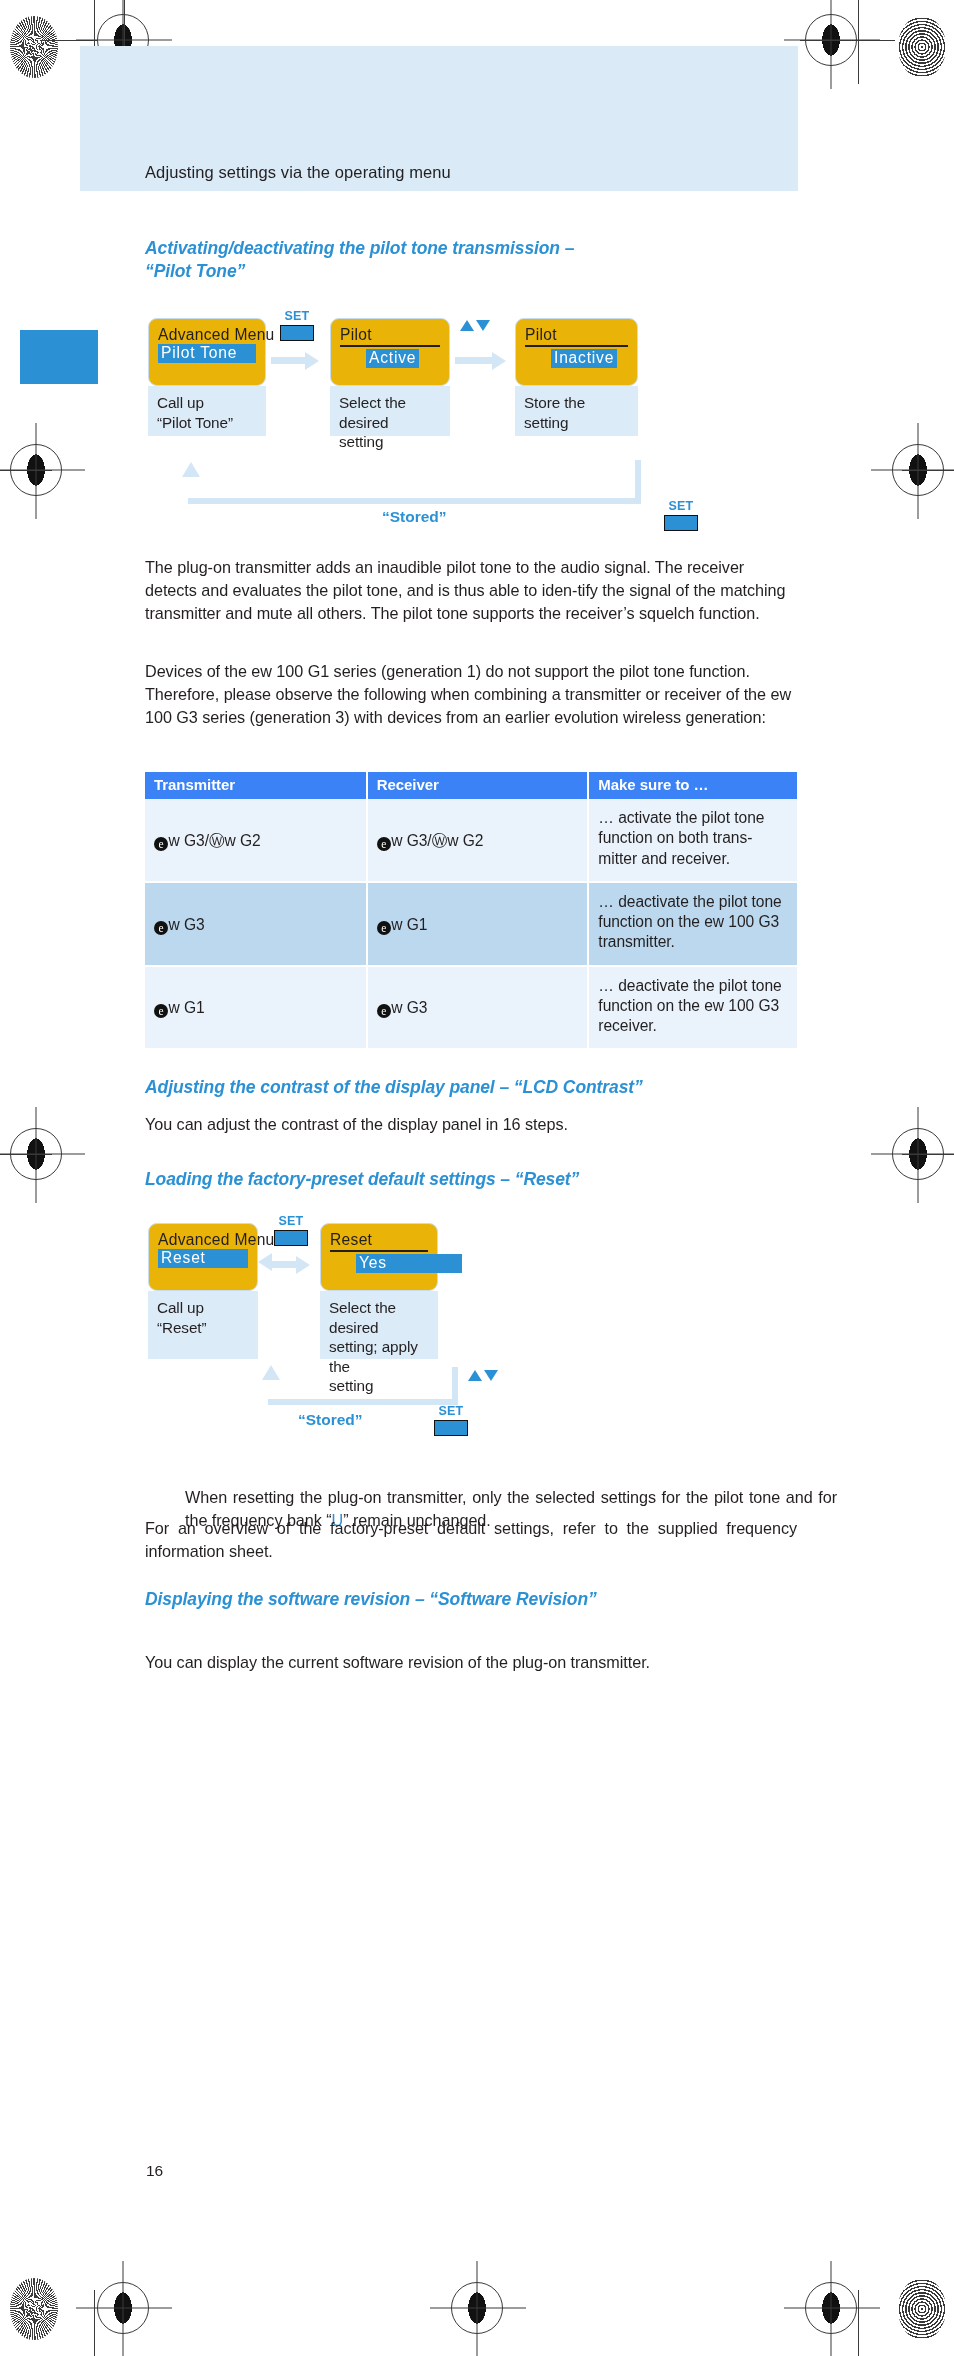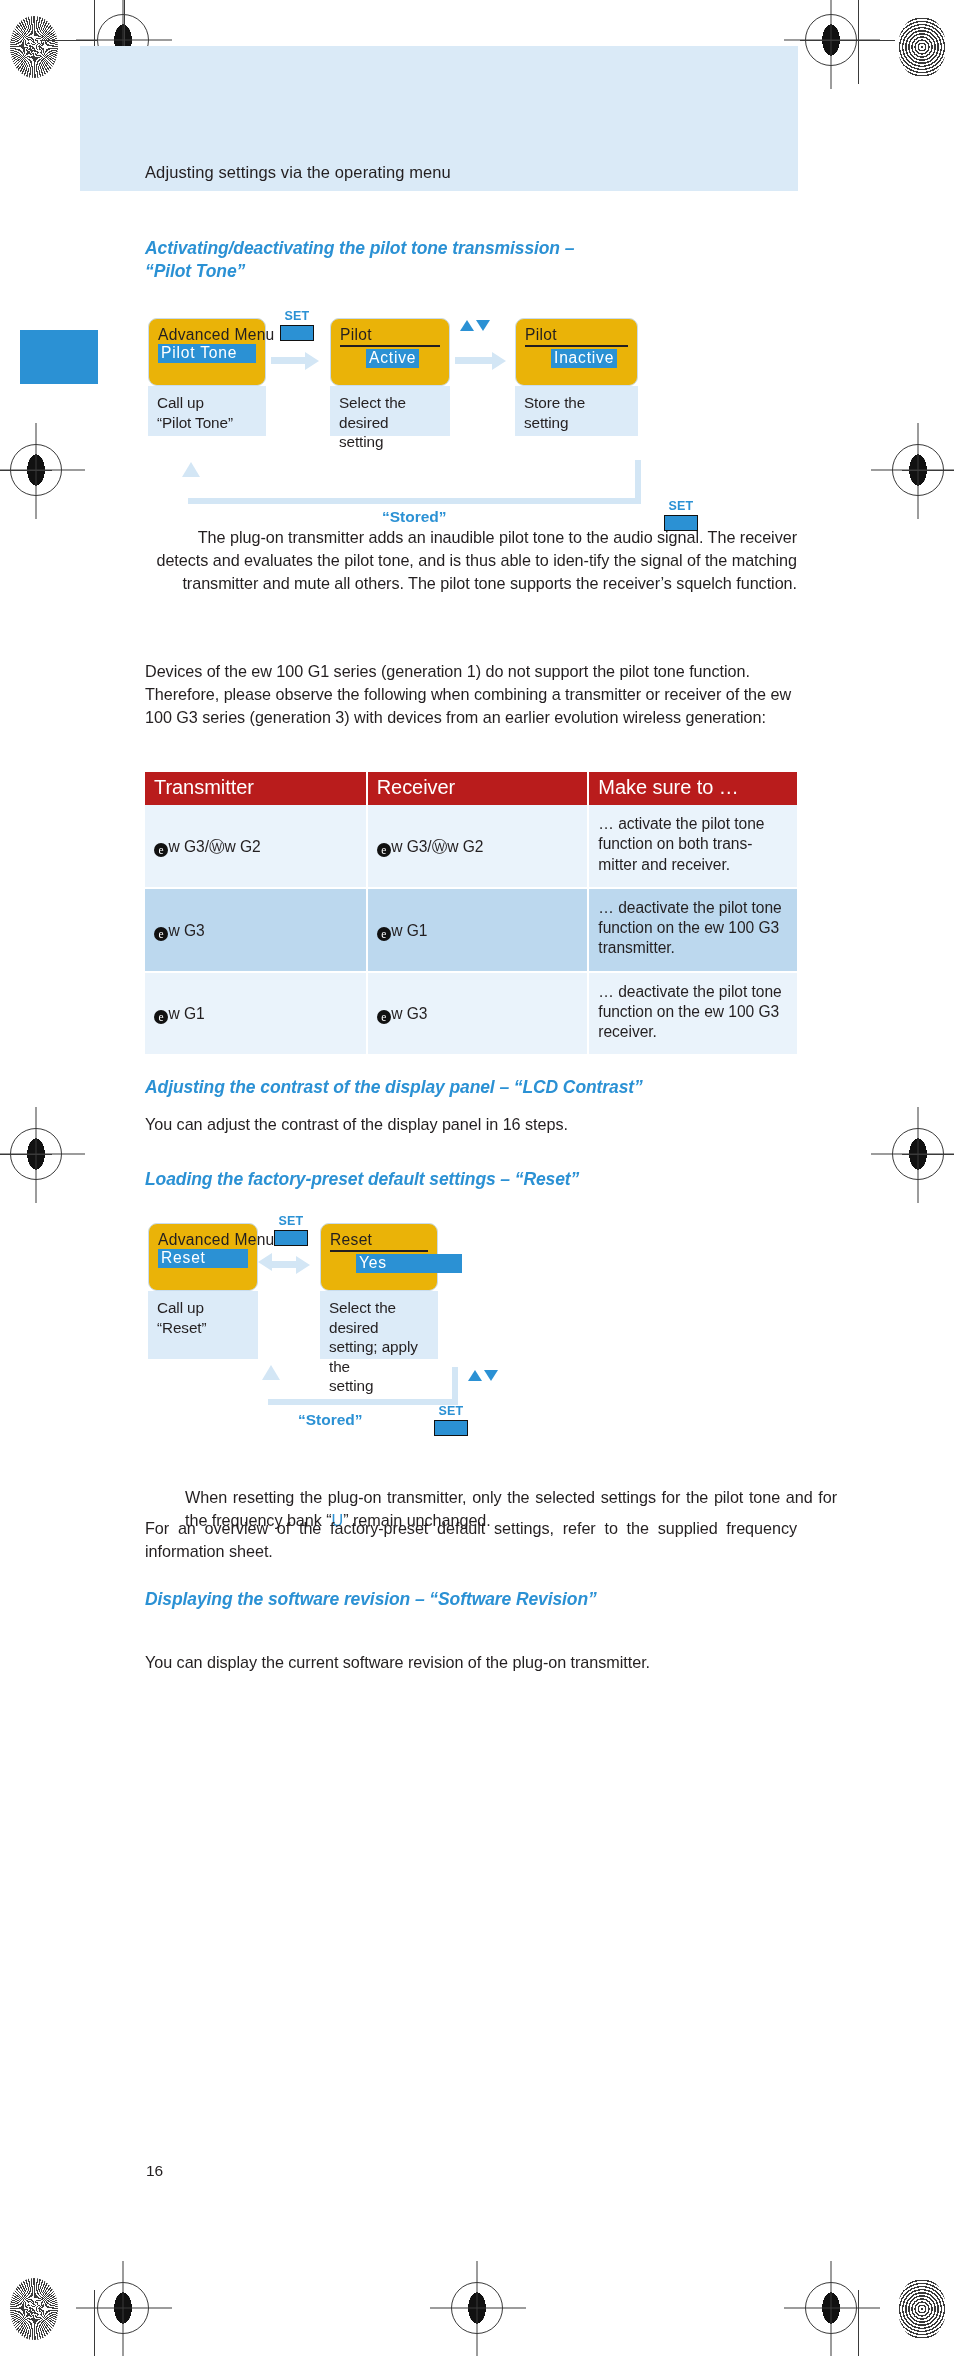--- a/index.html
+++ b/index.html
@@ -257,26 +257,26 @@
 
   
   .tbl {
     position: absolute;
     left: 145px;
     width: 652px;
     border-collapse: collapse;
     font-size: 15.6px;
   }
   .tbl th {
-    background: #b91c1c;
+    background: #3b82f6;
     color: #ffffff;
-    font-weight: normal;
+    font-weight: bold;
     text-align: left;
     padding: 4px 9px 6px 9px;
-    font-size: 20px;
+    font-size: 15px;
     border-right: 2px solid #ffffff;
     letter-spacing: -0.05px;
   }
   .tbl th:last-child { border-right: none; }
   .tbl td {
     padding: 9px 9px 12px 9px;
     vertical-align: top;
     border-right: 2px solid #ffffff;
     border-bottom: 2px solid #ffffff;
     line-height: 1.3;
@@ -398,21 +398,21 @@
     <div class="ret-v" style="left:635px;top:150px;height:44px;"></div>
     <div class="ret-h" style="left:188px;top:188px;width:453px;"></div>
     <div class="arrow-up-head" style="left:182px;top:152px;"></div>
     <div class="stored-lbl" style="left:382px;top:198px;">“Stored”</div>
     <div class="set-key" style="left:660px;top:190px;">
       <div class="lbl">SET</div>
       <div class="btn"></div>
     </div>
   </div>
 
-  <div class="para" style="top:526px;text-align:right;">The plug-on transmitter adds an inaudible pilot tone to the audio signal. The receiver detects and evaluates the pilot tone, and is thus able to iden-tify the signal of the matching transmitter and mute all others. The pilot tone supports the receiver’s squelch function.</div>
+  <div class="para" style="top:556px;">The plug-on transmitter adds an inaudible pilot tone to the audio signal. The receiver detects and evaluates the pilot tone, and is thus able to iden-tify the signal of the matching transmitter and mute all others. The pilot tone supports the receiver’s squelch function.</div>
   <div class="para" style="top:660px;">Devices of the ew 100 G1 series (generation 1) do not support the pilot tone function. Therefore, please observe the following when combining a transmitter or receiver of the ew 100 G3 series (generation 3) with devices from an earlier evolution wireless generation:</div>
 
   <table class="tbl" style="top:772px;">
     <thead>
       <tr>
         <th style="width:34%">Transmitter</th>
         <th style="width:34%">Receiver</th>
         <th style="width:32%">Make sure to …</th>
       </tr>
     </thead>

